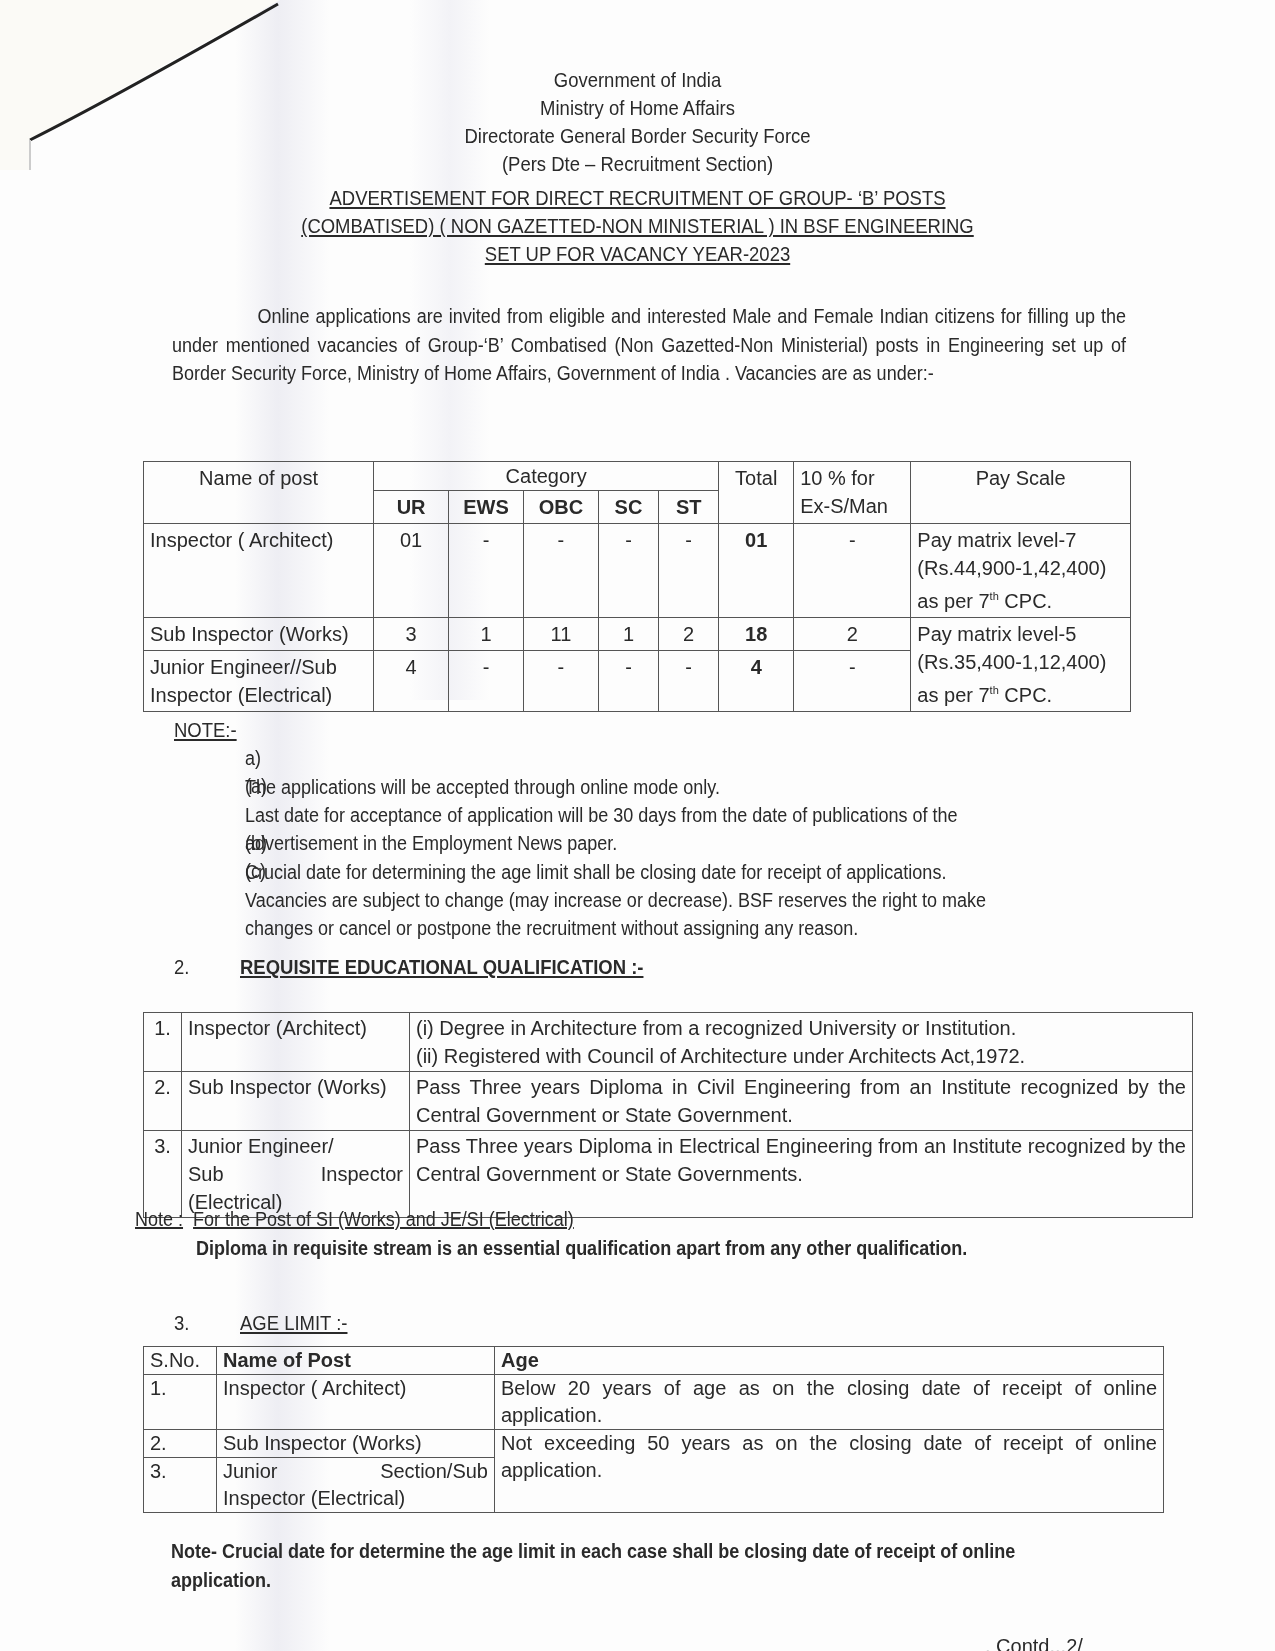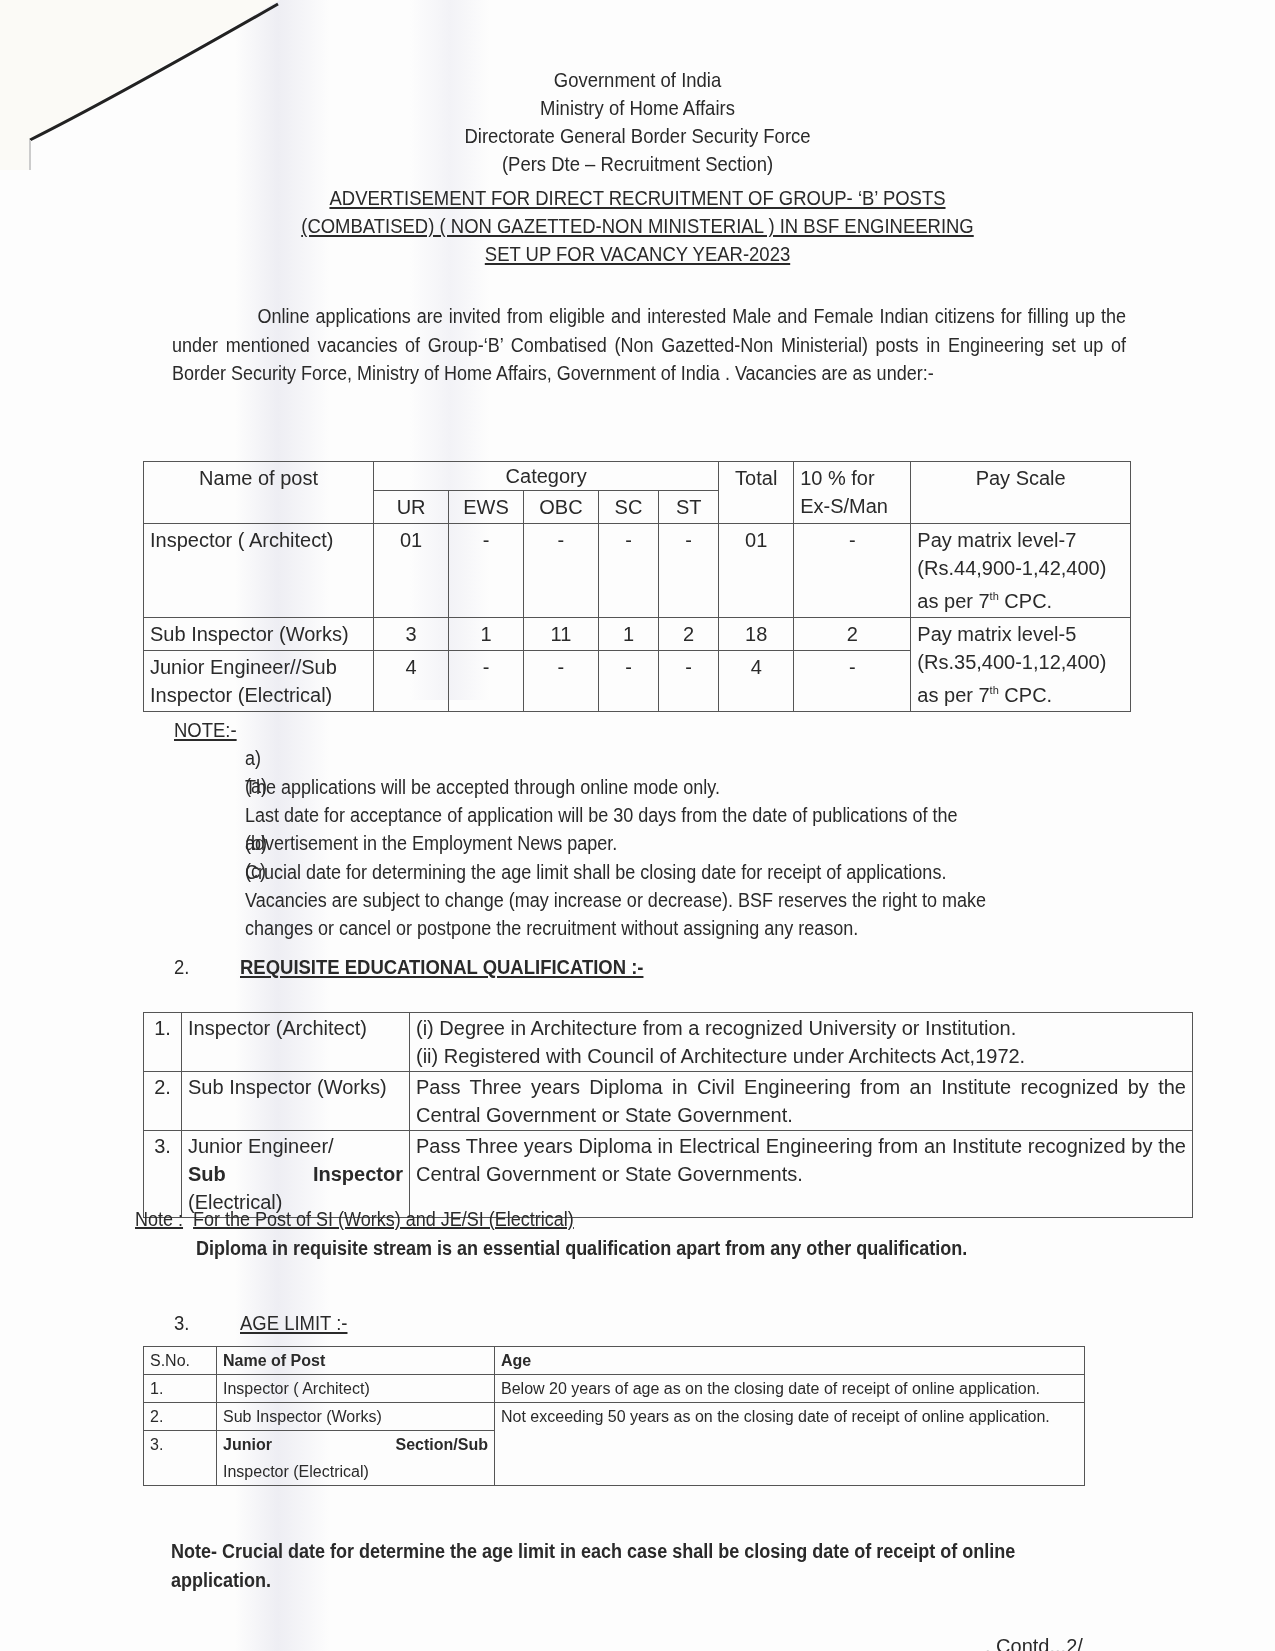--- a/index.html
+++ b/index.html
@@ -28,35 +28,35 @@
   .para {
     position: absolute; left: 175px; width: 950px; font-size: 20px; line-height: 28.5px;
     text-align: justify; transform-origin: left top; transform: scaleX(0.9); width: 1055px;
   }
   .para .indent { display: inline-block; width: 95px; }
   table { border-collapse: collapse; position: absolute; }
   td, th { border: 1.3px solid #555; font-weight: normal; vertical-align: top; }
   .t1 { left: 143px; top: 461px; width: 988px; font-size: 20px; }
   .t1 td, .t1 th { padding: 2px 6px; line-height: 28px; }
   .t1 .c { text-align: center; }
-  .t1 .b { font-weight: normal; }
+  .t1 .b { font-weight: bold; }
   .notes-head {
     position: absolute; left: 174px; top: 718px; font-size: 21px; text-decoration: underline; transform-origin: left; transform: scaleX(0.88);
   }
   .note-row { position: absolute; left: 245px; width: 900px; font-size: 20px; line-height: 28.5px; transform-origin: left top; transform: scaleX(0.9); }
   .note-row .lab { display: inline-block; width: 54px; }
   .note-row .txt { display: inline-block; vertical-align: top; width: 890px; }
   .sec-head { position: absolute; font-size: 21px; transform-origin: left; transform: scaleX(0.88); }
   .sec-head .num { display: inline-block; width: 75px; }
   .sec-head .ttl { font-weight: bold; text-decoration: underline; }
   .t2 { left: 143px; top: 1012px; width: 1050px; font-size: 20px; }
   .t2 td { padding: 1px 6px; line-height: 28px; }
-  .t3 { left: 143px; top: 1346px; width: 942px; font-size: 16px; }
+  .t3 { left: 143px; top: 1346px; width: 1021px; font-size: 20px; }
   .t3 td { padding: 0 6px; line-height: 27px; }
-  .justify { text-align: justify; text-align-last: justify; font-weight: bold; }
+  .justify { text-align: justify; text-align-last: justify; }
   .boldnote { position: absolute; font-size: 20px; font-weight: bold; transform-origin: left top; transform: scaleX(0.9); line-height: 29px; }
   .contd { position: absolute; left: 985px; top: 1635px; font-size: 20px; }
 </style>
 </head>
 <body>
 
 <div class="page">
   <div class="shade"></div>
   <div class="shade2"></div>
   <svg class="fold" viewBox="0 0 300 170">

